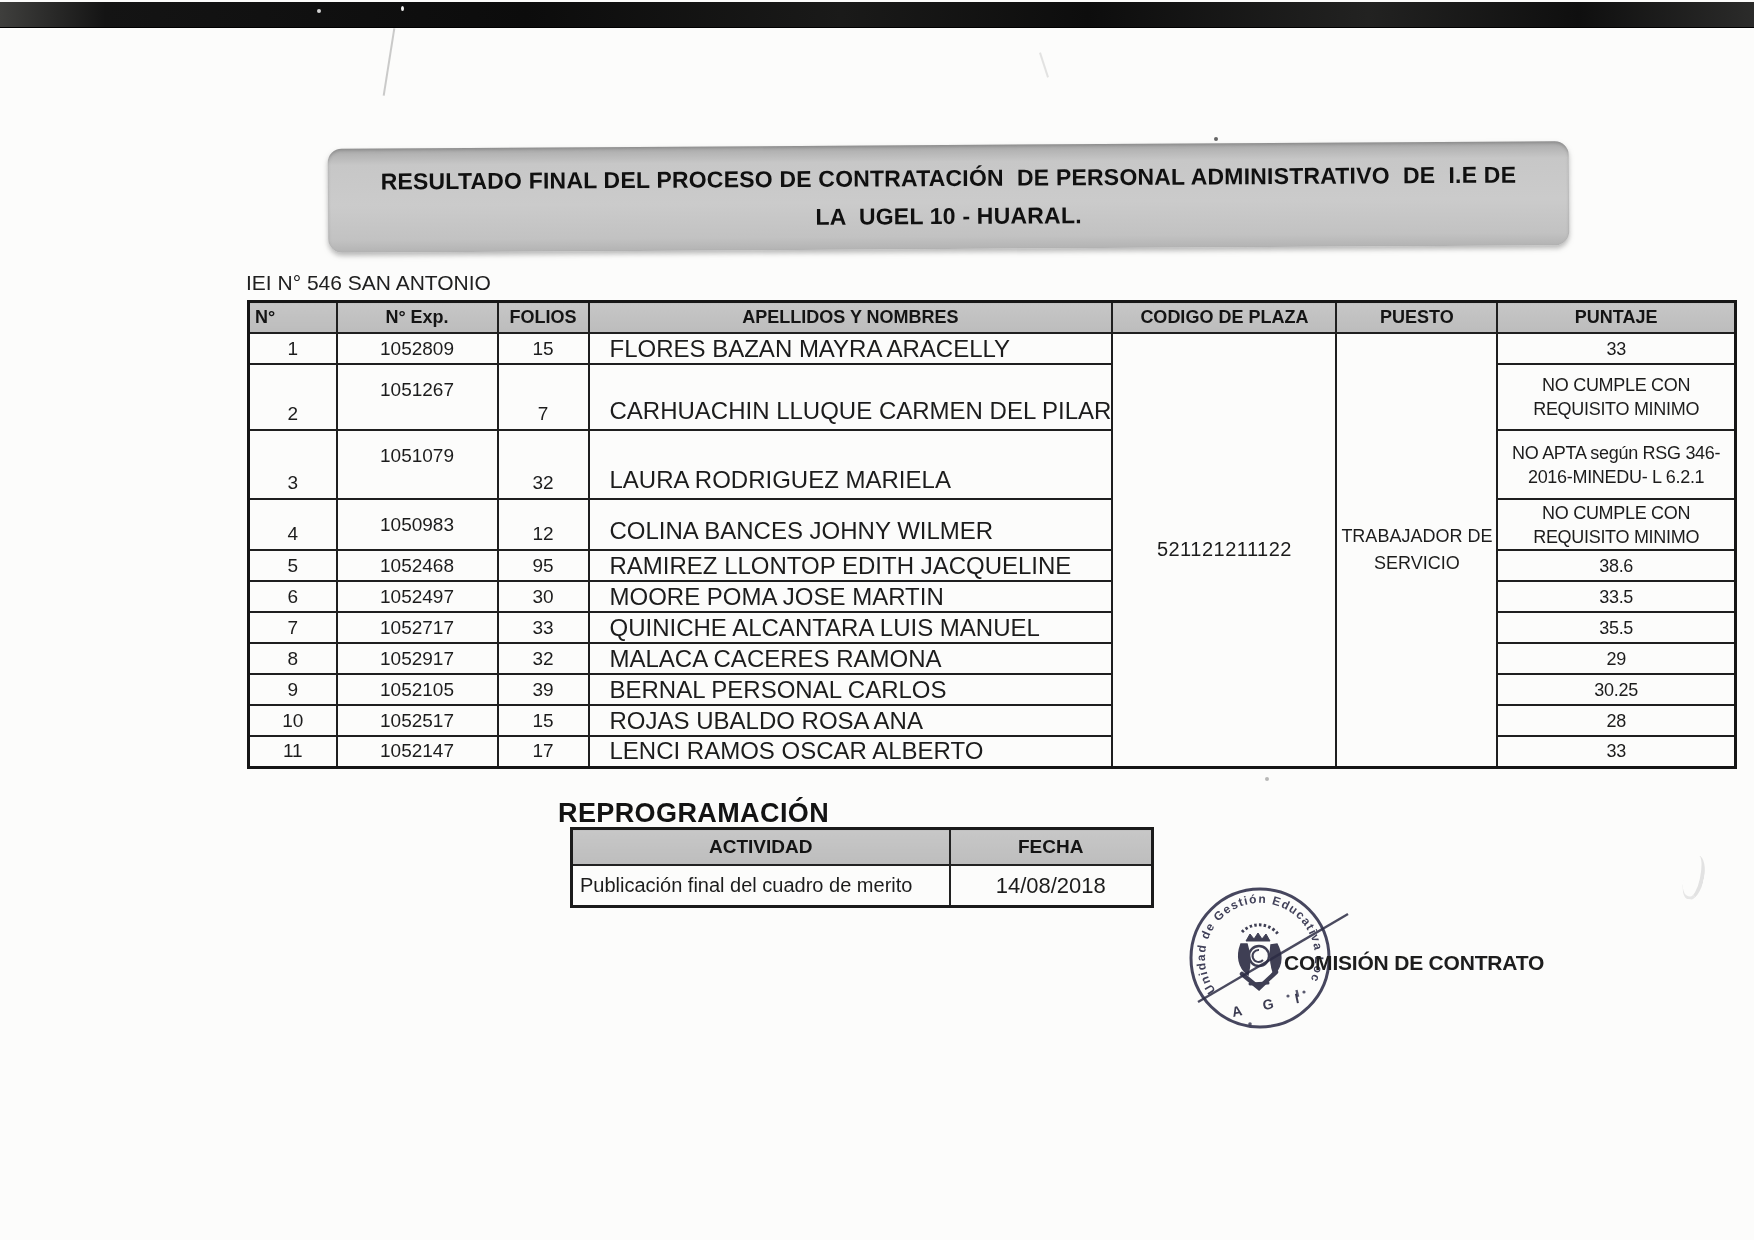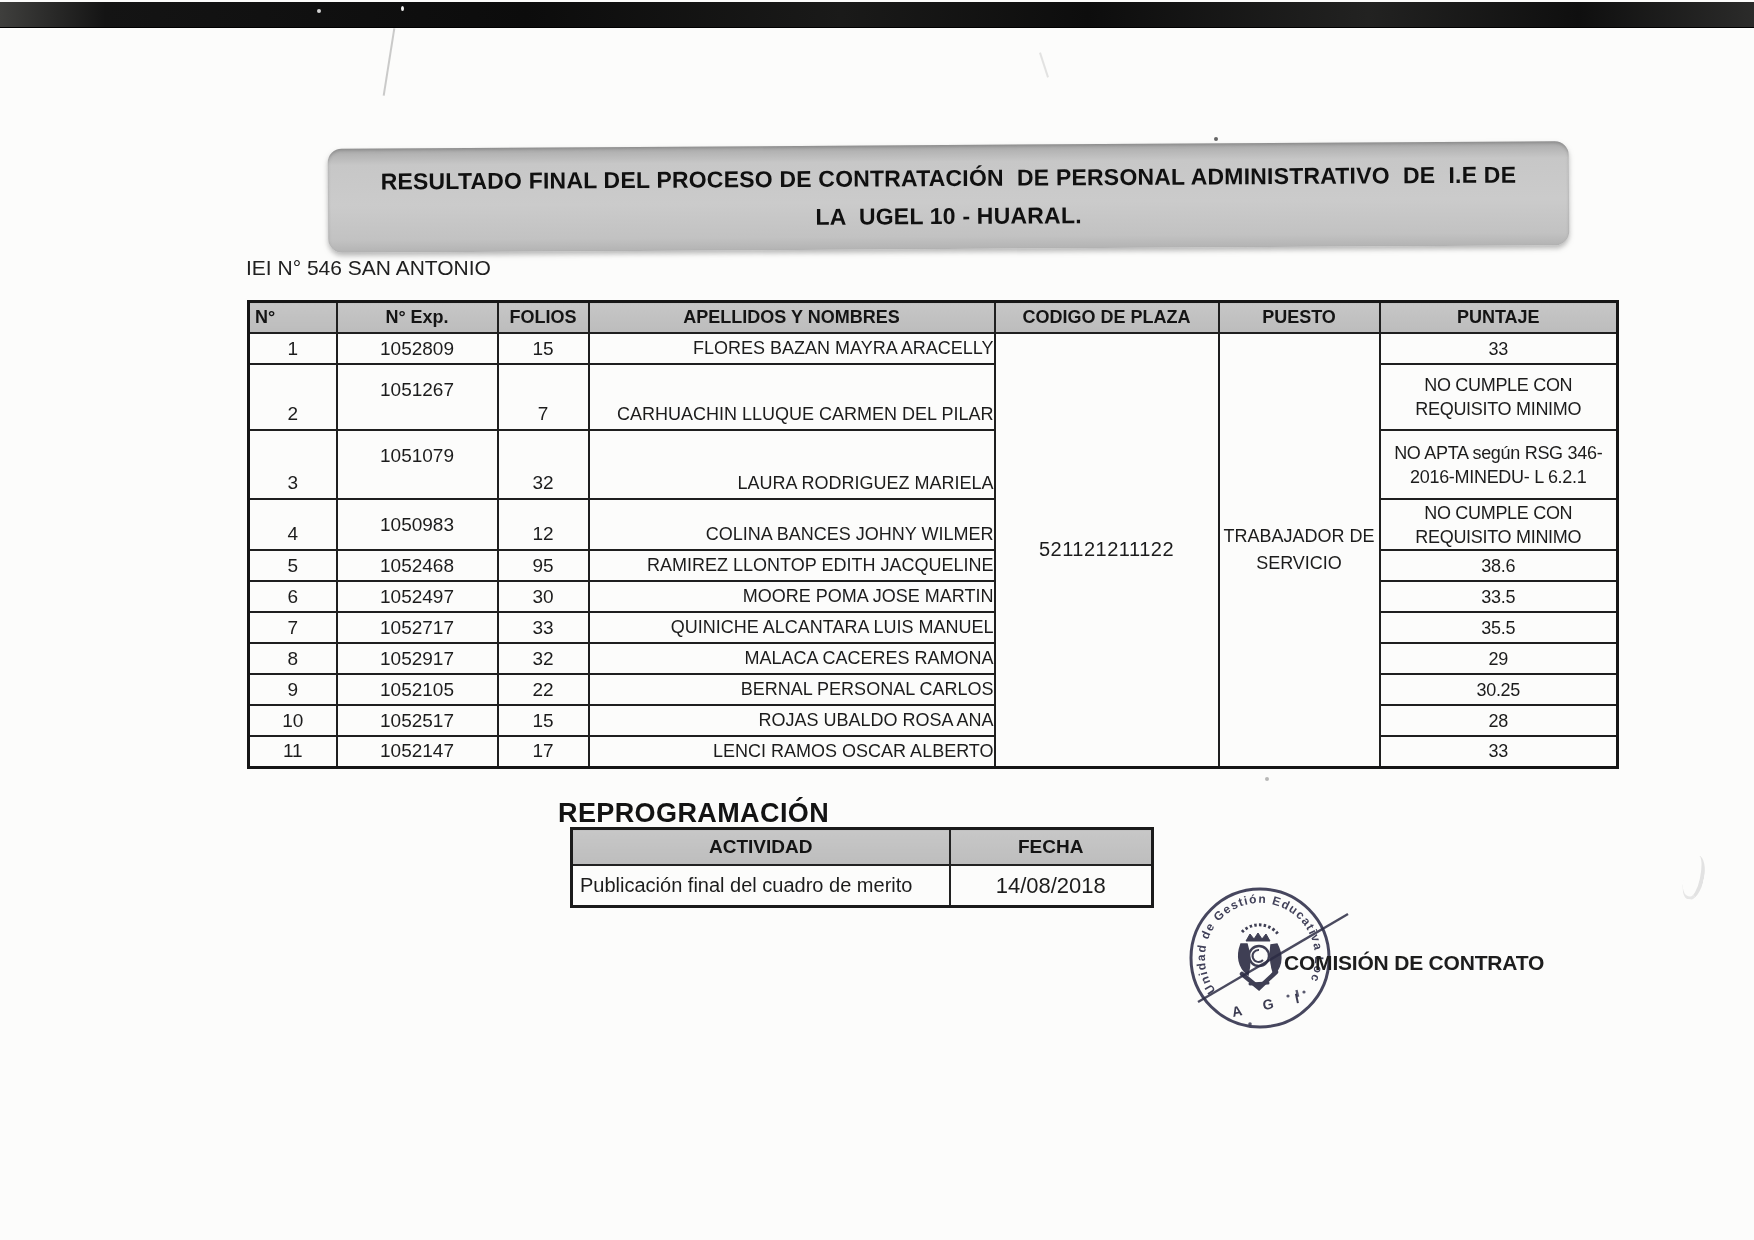--- a/index.html
+++ b/index.html
@@ -21,33 +21,33 @@
     position:absolute;left:328px;top:145px;width:1241px;height:104px;
     background:linear-gradient(180deg,#a9a9a9 0%,#c7c7c7 16%,#cbcbcb 55%,#c2c2c2 88%,#b3b3b3 100%);
     border-radius:14px;transform:rotate(-0.35deg);
     box-shadow:0 3px 5px rgba(130,130,130,.55), inset 0 2px 3px rgba(90,90,90,.35);
     display:flex;flex-direction:column;justify-content:center;align-items:center;
   }
   .banner .t1,.banner .t2{
     font-weight:bold;font-size:23px;color:#101010;line-height:38px;
     white-space:pre-wrap;text-align:center;letter-spacing:.2px;
   }
-  .subtitle{position:absolute;left:246px;top:256px;font-size:21px;color:#202020;}
+  .subtitle{position:absolute;left:246px;top:271px;font-size:21px;color:#202020;}
   
   table{border-collapse:collapse;position:absolute;table-layout:fixed;}
   .results{left:247px;top:300px;border:3px solid #161616;}
   .results th,.results td{border:2px solid #1f1f1f;overflow:hidden;}
   .results th{
     height:29px;background:linear-gradient(180deg,#c6c6c6,#bcbcbc);
     font-size:18px;font-weight:bold;text-align:center;padding:0;color:#141414;
   }
   .results th.hl{text-align:left;padding-left:5px;}
   .results td{font-size:19px;text-align:center;padding:0;vertical-align:middle;}
   tr.h1{height:31px;} tr.t66{height:66px;} tr.t69{height:69px;} tr.t51{height:51px;} tr.std{height:31px;}
-  td.c-nom{text-align:right;padding-left:0;font-size:18px;white-space:nowrap;}
+  td.c-nom{text-align:left;padding-left:20px;font-size:24px;white-space:nowrap;}
   td.c-pje{font-size:18px;letter-spacing:-.3px;white-space:nowrap;line-height:24px;}
   td.c-cod{font-size:20px;letter-spacing:.5px;}
   td.c-pue{font-size:18px;line-height:27px;}
   td.vt{vertical-align:top;padding-top:14px;}
   td.vb{vertical-align:bottom;padding-bottom:4px;}
   
   .reprog-title{position:absolute;left:558px;top:798px;width:500px;text-align:left;
     font-size:27px;font-weight:bold;letter-spacing:.4px;color:#131313;}
   .reprog{left:570px;top:827px;border:3px solid #1b1b1b;}
   .reprog th,.reprog td{border:2px solid #222;}
@@ -173,21 +173,21 @@
       <tr class="std">
         <td>8</td>
         <td>1052917</td>
         <td>32</td>
         <td class="c-nom">MALACA CACERES RAMONA</td>
         <td class="c-pje">29</td>
       </tr>
       <tr class="std">
         <td>9</td>
         <td>1052105</td>
-        <td>22</td>
+        <td>39</td>
         <td class="c-nom">BERNAL PERSONAL CARLOS</td>
         <td class="c-pje">30.25</td>
       </tr>
       <tr class="std">
         <td>10</td>
         <td>1052517</td>
         <td>15</td>
         <td class="c-nom">ROJAS UBALDO ROSA ANA</td>
         <td class="c-pje">28</td>
       </tr>

